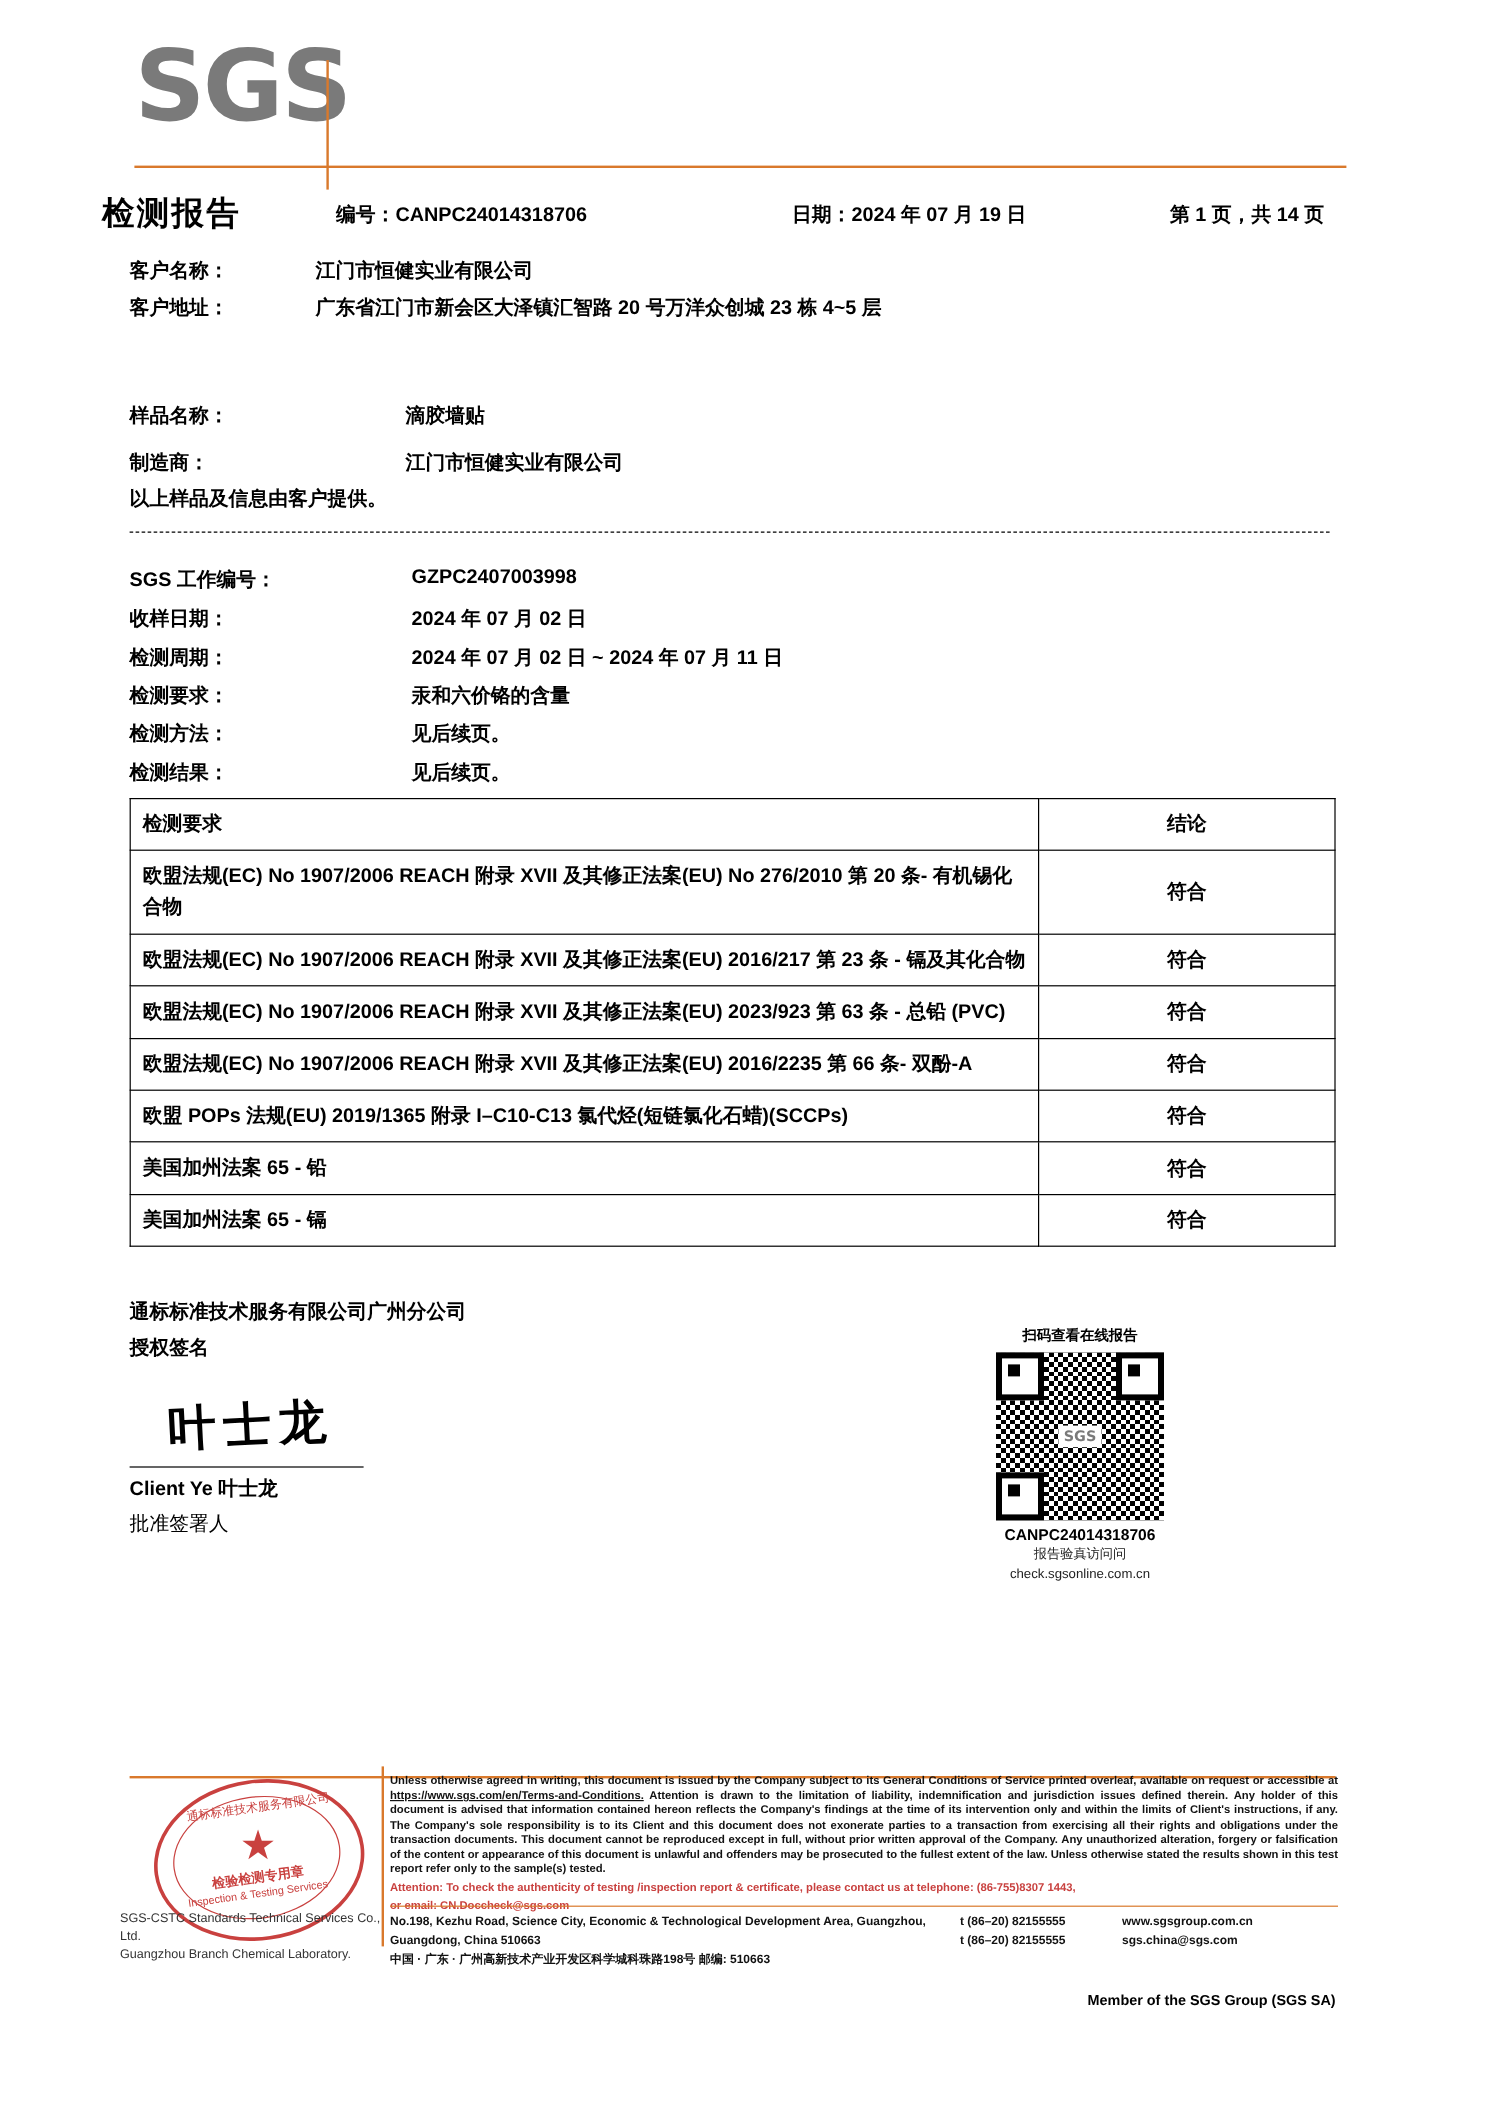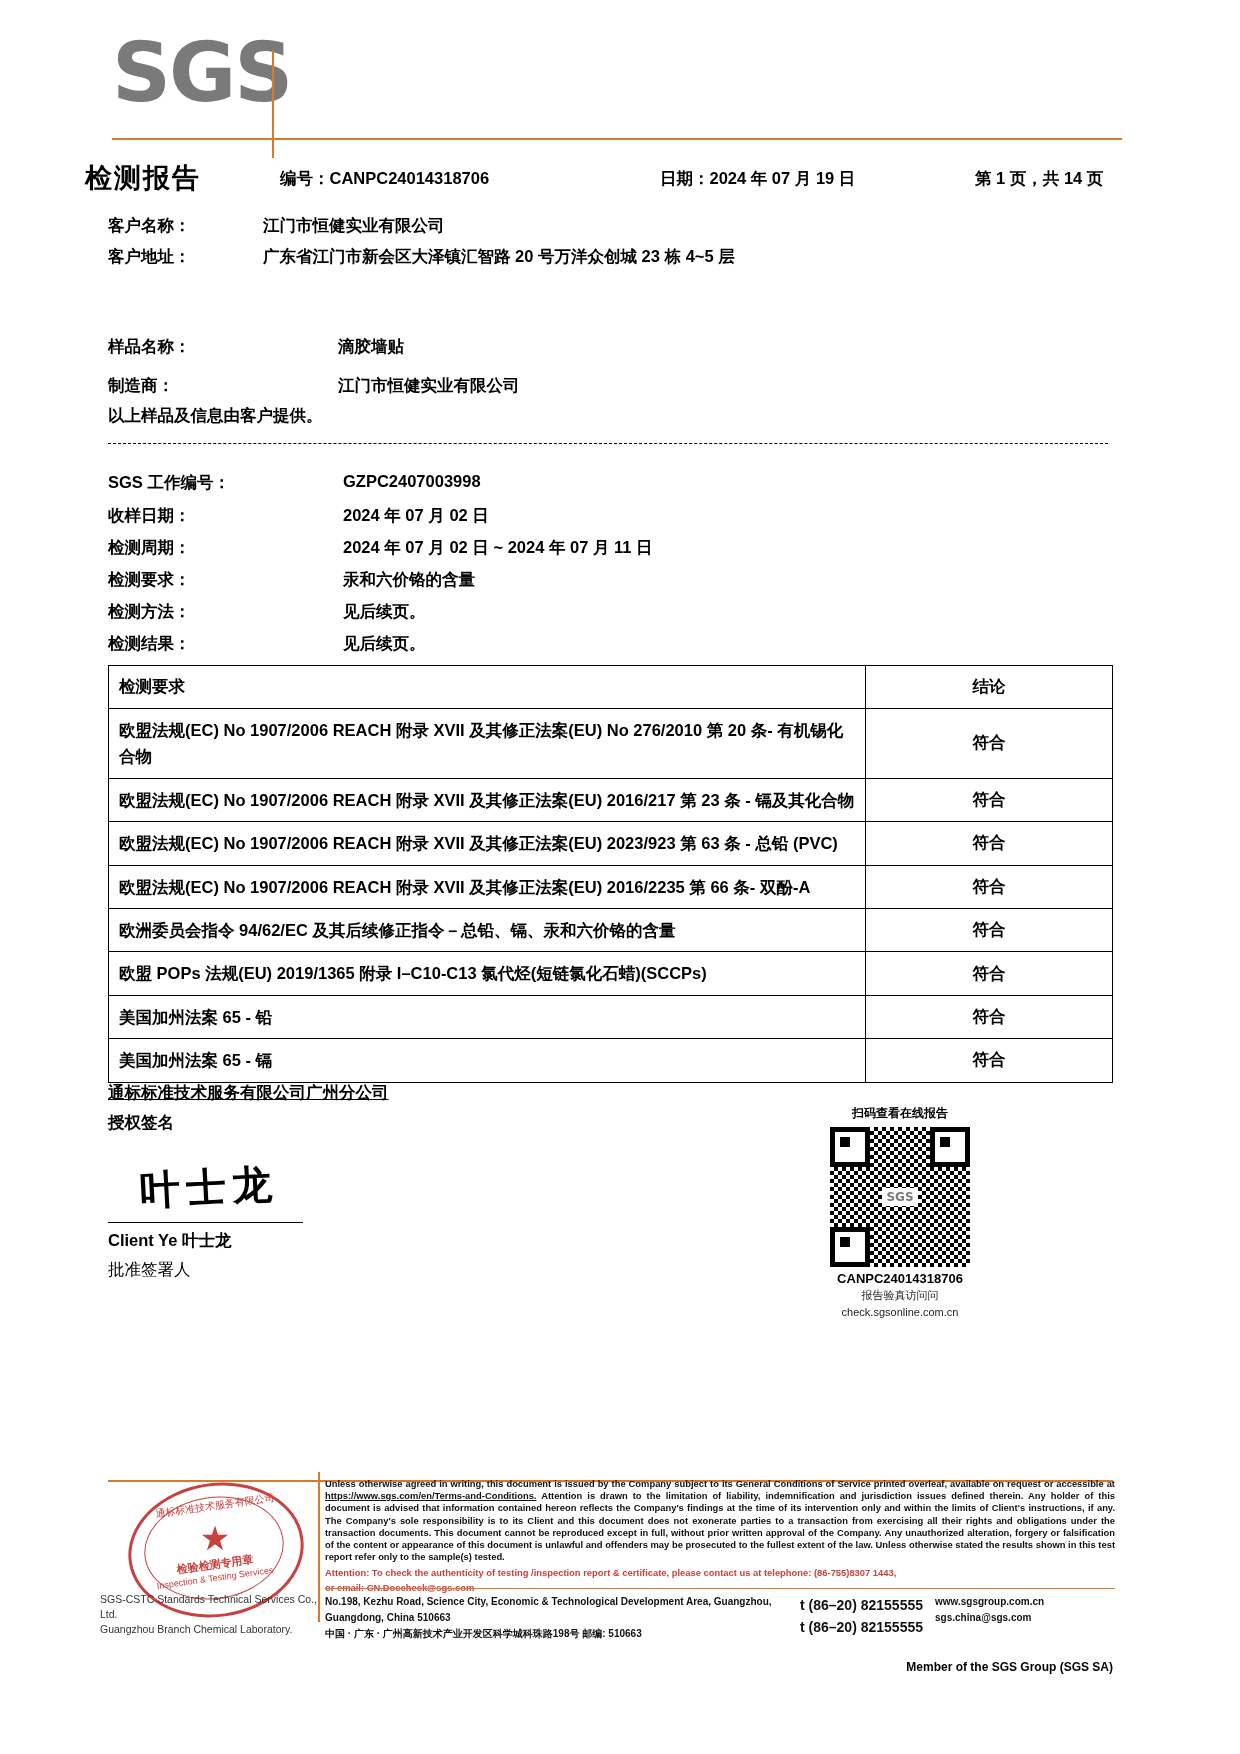--- a/index.html
+++ b/index.html
@@ -164,21 +164,20 @@
   }
   .results-table th.col-res { width: 226px; }
 
   
   .sig-company {
     position: absolute;
     left: 108px;
     top: 1082px;
     font-size: 16.5px;
     font-weight: bold;
-    text-decoration: underline;
   }
   .sig-auth {
     position: absolute;
     left: 108px;
     top: 1112px;
     font-size: 16.5px;
     font-weight: bold;
   }
   .sig-script {
     position: absolute;
@@ -396,21 +395,21 @@
     font-size: 10px;
     line-height: 1.6;
     font-weight: bold;
     color: #111;
   }
   .tel-block {
     position: absolute;
     left: 800px;
     top: 1594px;
     width: 130px;
-    font-size: 14px;
+    font-size: 10px;
     line-height: 1.6;
     font-weight: bold;
     color: #111;
   }
   .web-block {
     position: absolute;
     left: 935px;
     top: 1594px;
     width: 200px;
     font-size: 10px;
@@ -517,24 +516,20 @@
       <tr>
         <td class="col-req">欧盟法规(EC) No 1907/2006 REACH 附录 XVII 及其修正法案(EU) 2016/217 第 23 条 - 镉及其化合物</td>
         <td class="col-res">符合</td>
       </tr>
       <tr>
         <td class="col-req">欧盟法规(EC) No 1907/2006 REACH 附录 XVII 及其修正法案(EU) 2023/923 第 63 条 - 总铅 (PVC)</td>
         <td class="col-res">符合</td>
       </tr>
       <tr>
         <td class="col-req">欧盟法规(EC) No 1907/2006 REACH 附录 XVII 及其修正法案(EU) 2016/2235 第 66 条- 双酚-A</td>
-        <td class="col-res">符合</td>
-      </tr>
-      <tr>
-        <td class="col-req">欧洲委员会指令 94/62/EC 及其后续修正指令－总铅、镉、汞和六价铬的含量</td>
         <td class="col-res">符合</td>
       </tr>
       <tr>
         <td class="col-req">欧盟 POPs 法规(EU) 2019/1365 附录 I–C10-C13 氯代烃(短链氯化石蜡)(SCCPs)</td>
         <td class="col-res">符合</td>
       </tr>
       <tr>
         <td class="col-req">美国加州法案 65 - 铅</td>
         <td class="col-res">符合</td>
       </tr>

